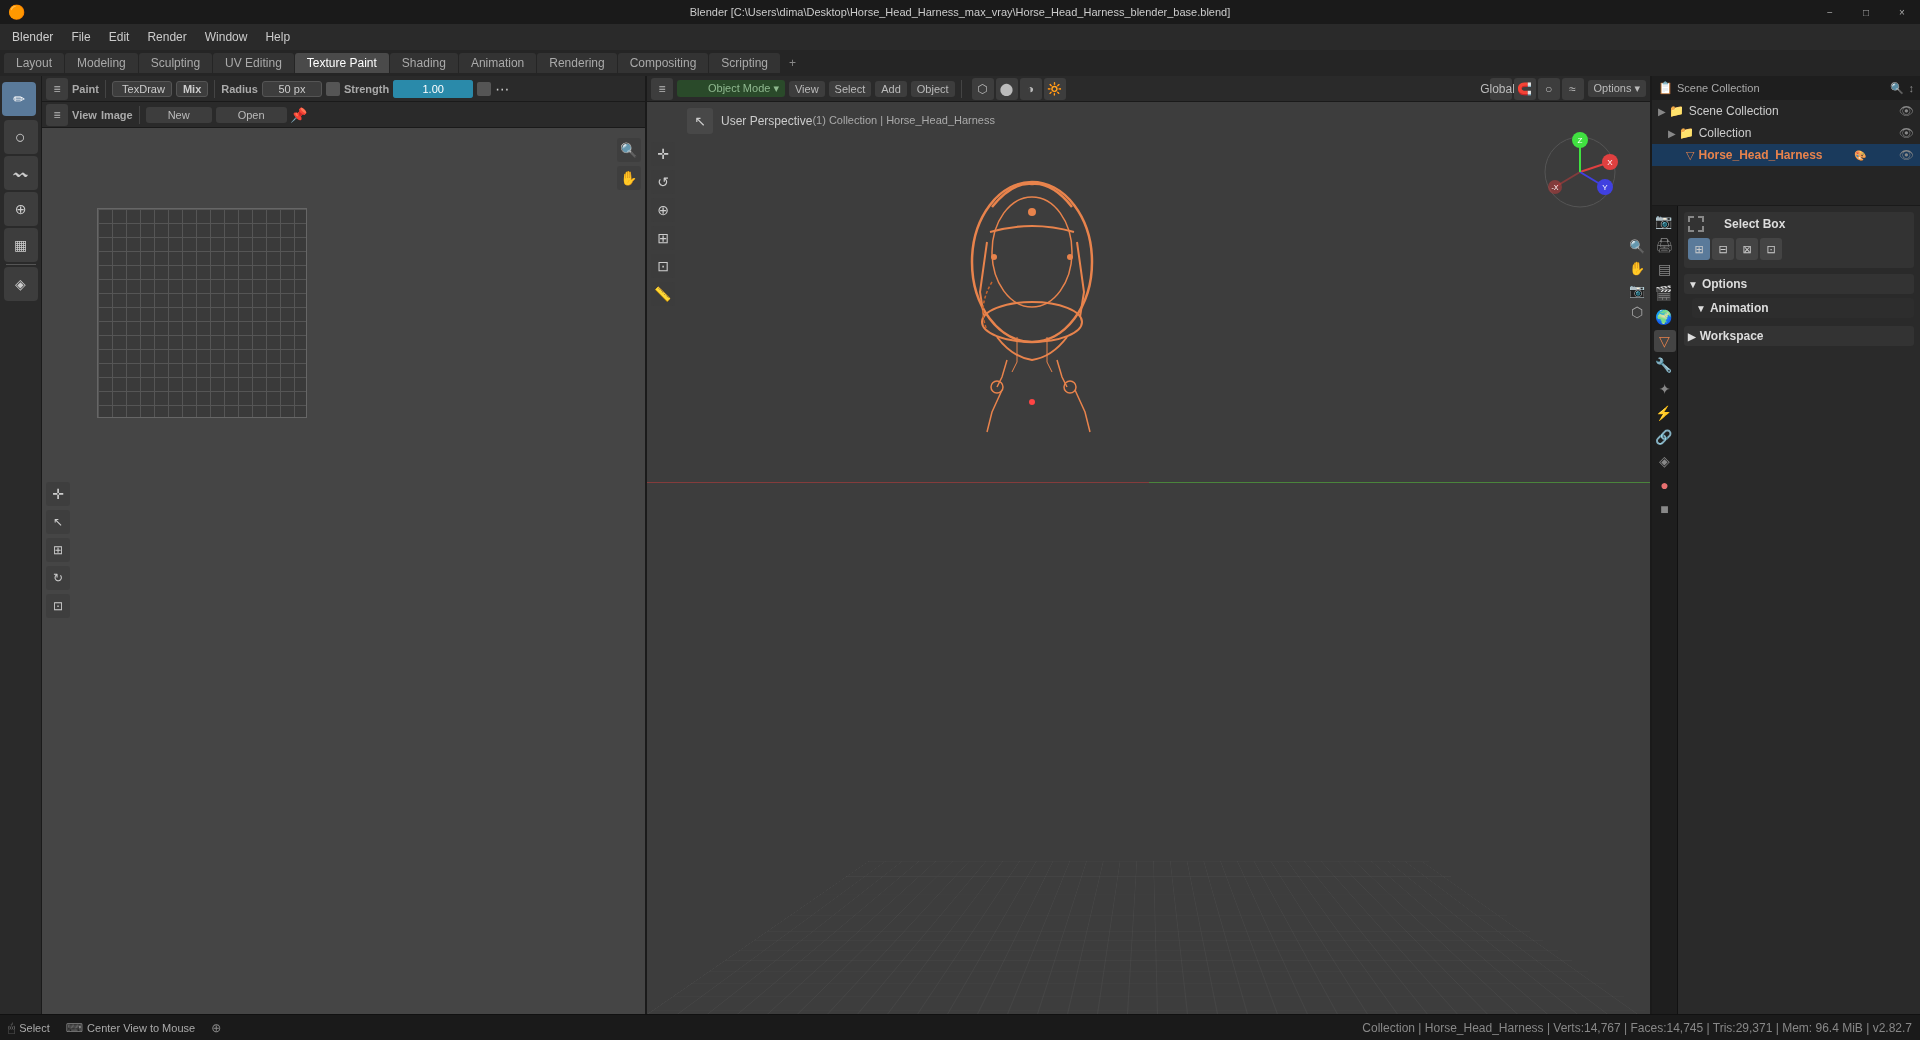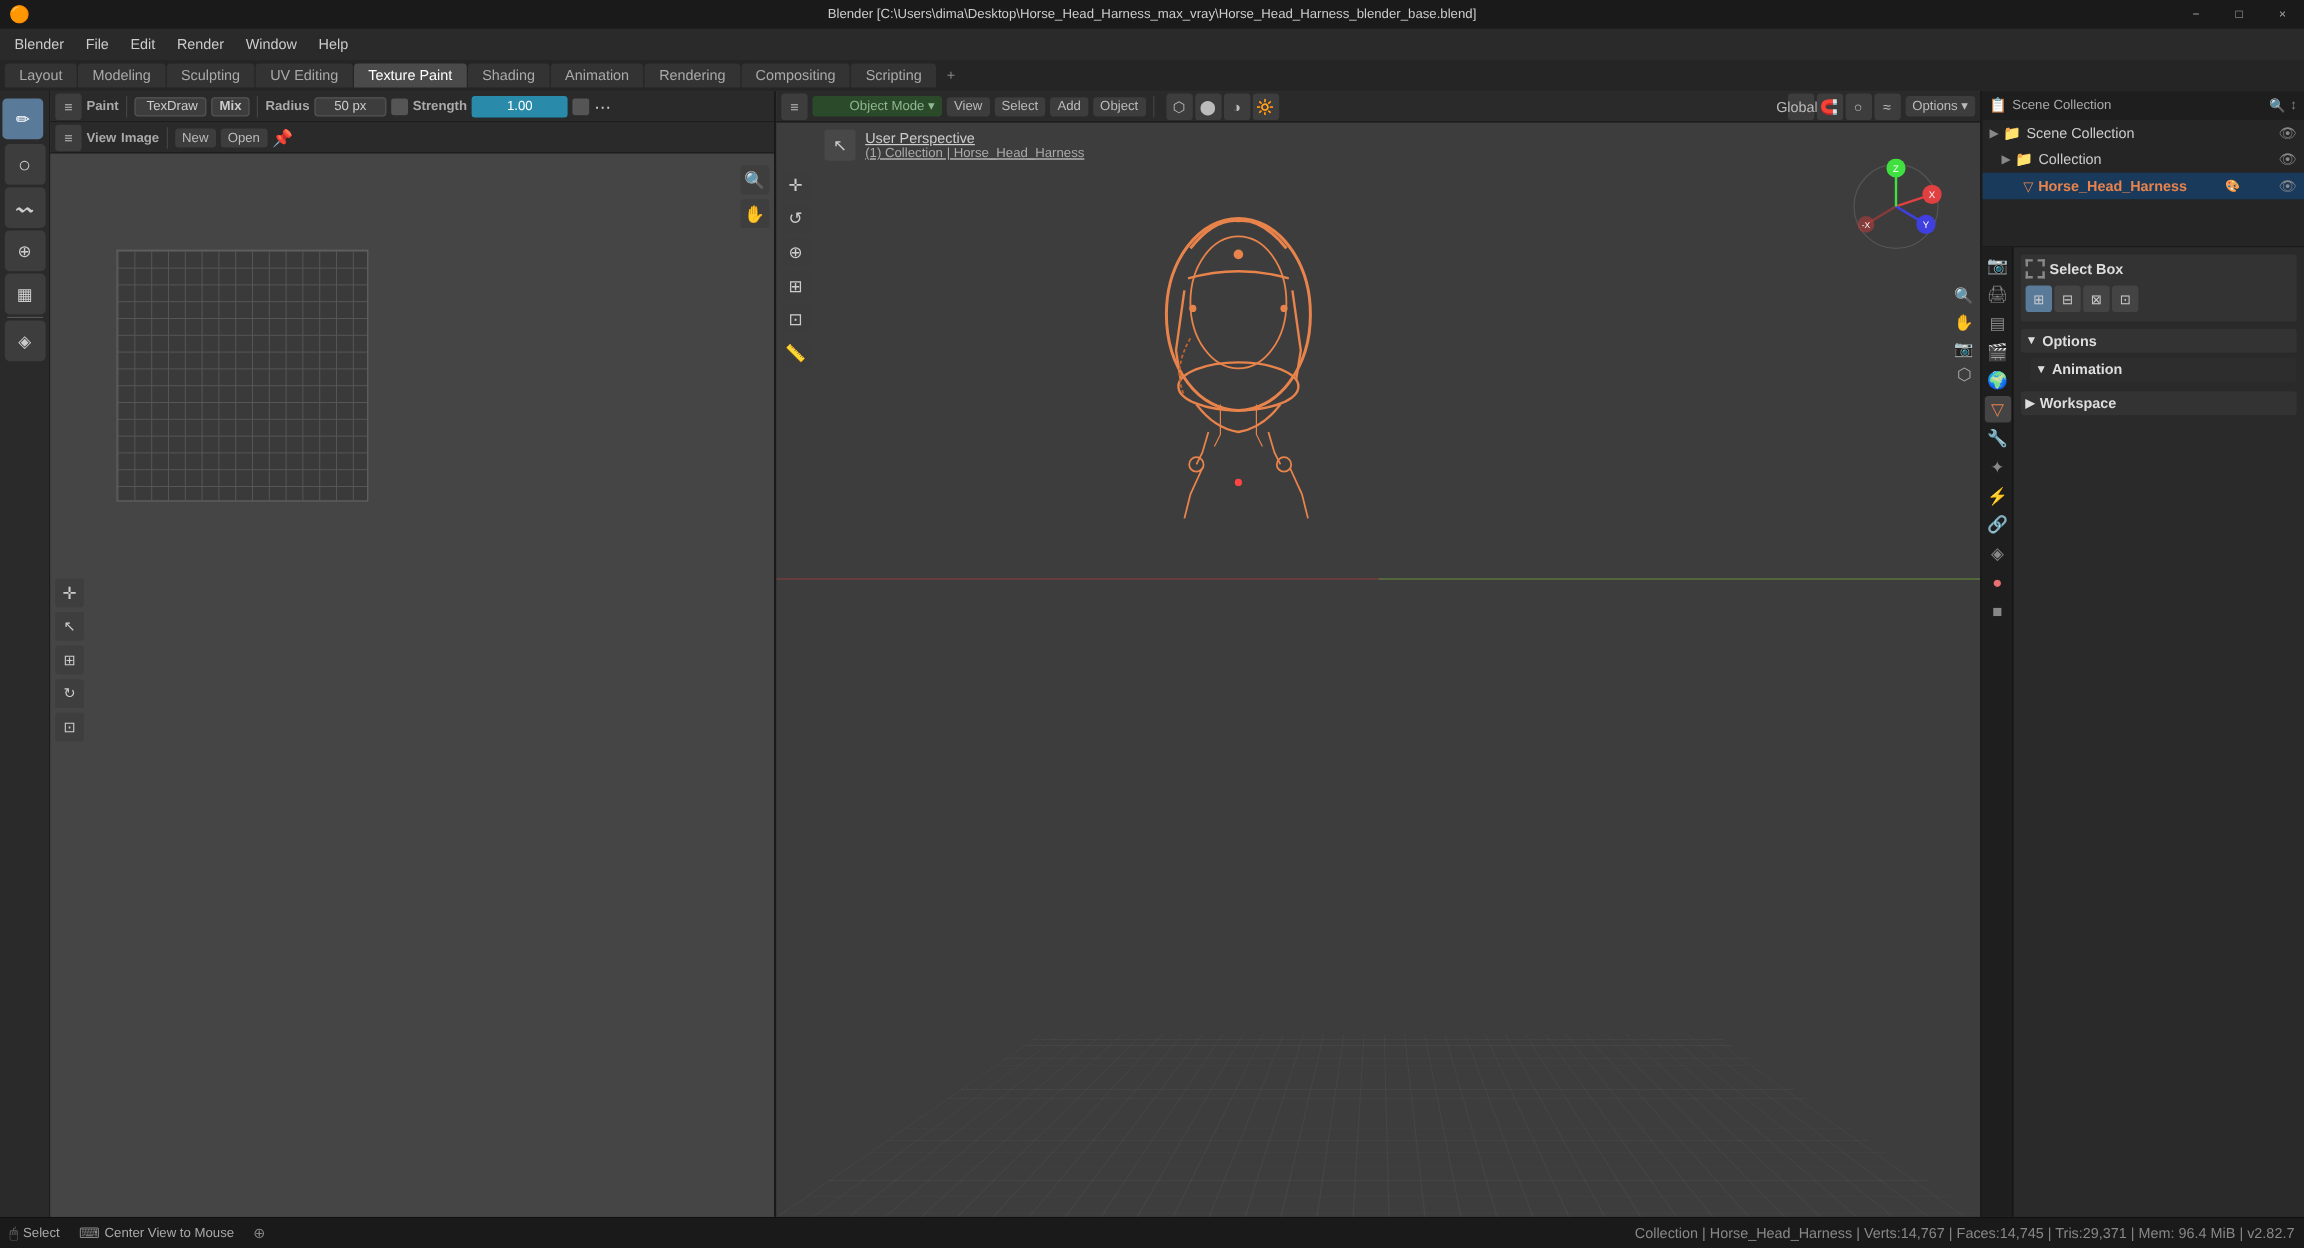--- a/index.html
+++ b/index.html
@@ -141,21 +141,21 @@
     #uv-toolbar {
       height: 26px;
       background: #2a2a2a;
       display: flex;
       align-items: center;
       padding: 0 4px;
       gap: 4px;
       border-bottom: 1px solid #1a1a1a;
     }
     .uv-tool-btn {
-      padding: 2px 6px;
+      padding: 2px 22px;
       background: #3d3d3d;
       border-radius: 3px;
       color: #bbb;
       cursor: pointer;
       font-size: 11px;
     }
     #uv-canvas-area {
       flex: 1;
       position: relative;
       background: #454545;
@@ -344,21 +344,21 @@
     
     #select-box-section {
       margin-bottom: 6px;
       padding: 4px;
       background: #333;
       border-radius: 3px;
     }
     #select-box-header {
       display: flex;
       align-items: center;
-      gap: 4px;
+      gap: 20px;
       margin-bottom: 6px;
     }
     .select-box-modes {
       display: flex;
       gap: 2px;
       margin-bottom: 4px;
     }
     .mode-icon-btn {
       width: 22px;
       height: 22px;
@@ -677,21 +677,21 @@
 
     <div id="viewport-canvas">
 
       <div id="grid-floor"></div>
 
       <div class="axis-line-h" style="top:380px;background:rgba(150,60,60,0.8);"></div>
       <div class="axis-line-h" style="top:380px;left:50%;right:0;background:rgba(60,150,60,0.8);"></div>
 
       <div style="position:absolute;top:6px;left:40px;display:flex;align-items:center;gap:8px;">
         <div class="nav-btn" style="width:26px;height:26px;background:rgba(80,80,80,0.6);">↖</div>
-        <div style="display:flex;flex-direction:column;text-decoration:underline;">
+        <div style="display:flex;flex-direction:row;">
           <span style="color:#ccc;font-size:12px;">User Perspective</span>
           <span style="color:#aaa;font-size:11px;">(1) Collection | Horse_Head_Harness</span>
         </div>
       </div>
 
       <div id="nav-gizmo">
         <svg width="80" height="80" viewBox="0 0 80 80">
 
           <circle cx="40" cy="40" r="35" fill="rgba(60,60,60,0.4)" stroke="#555" stroke-width="1"></circle>
 

